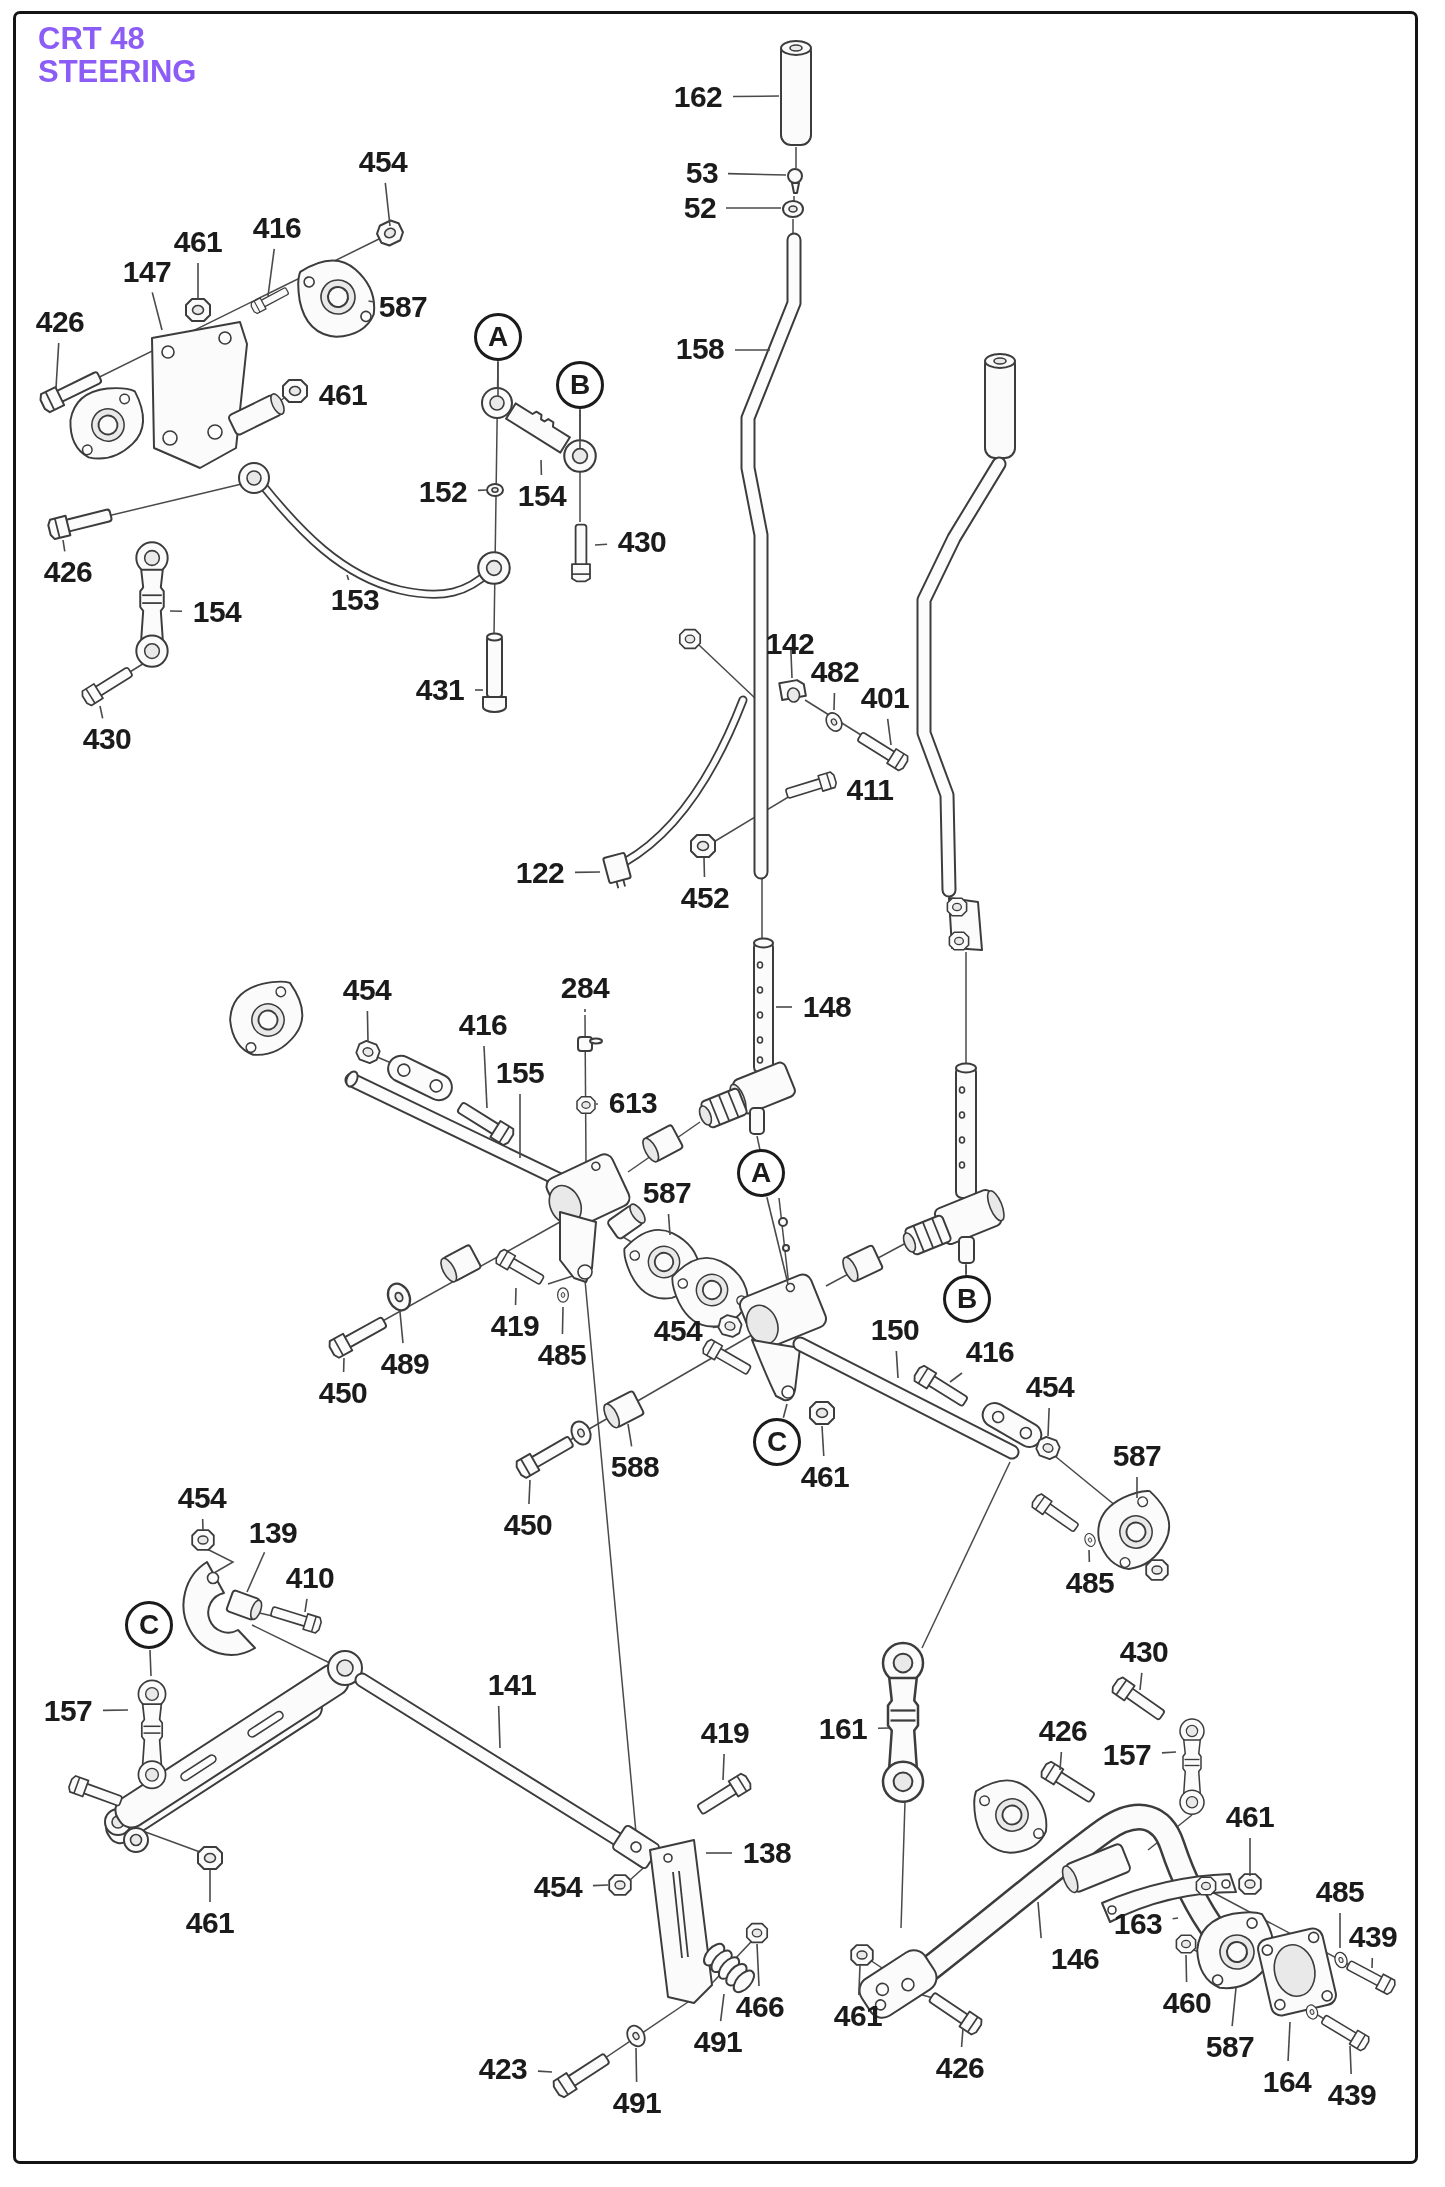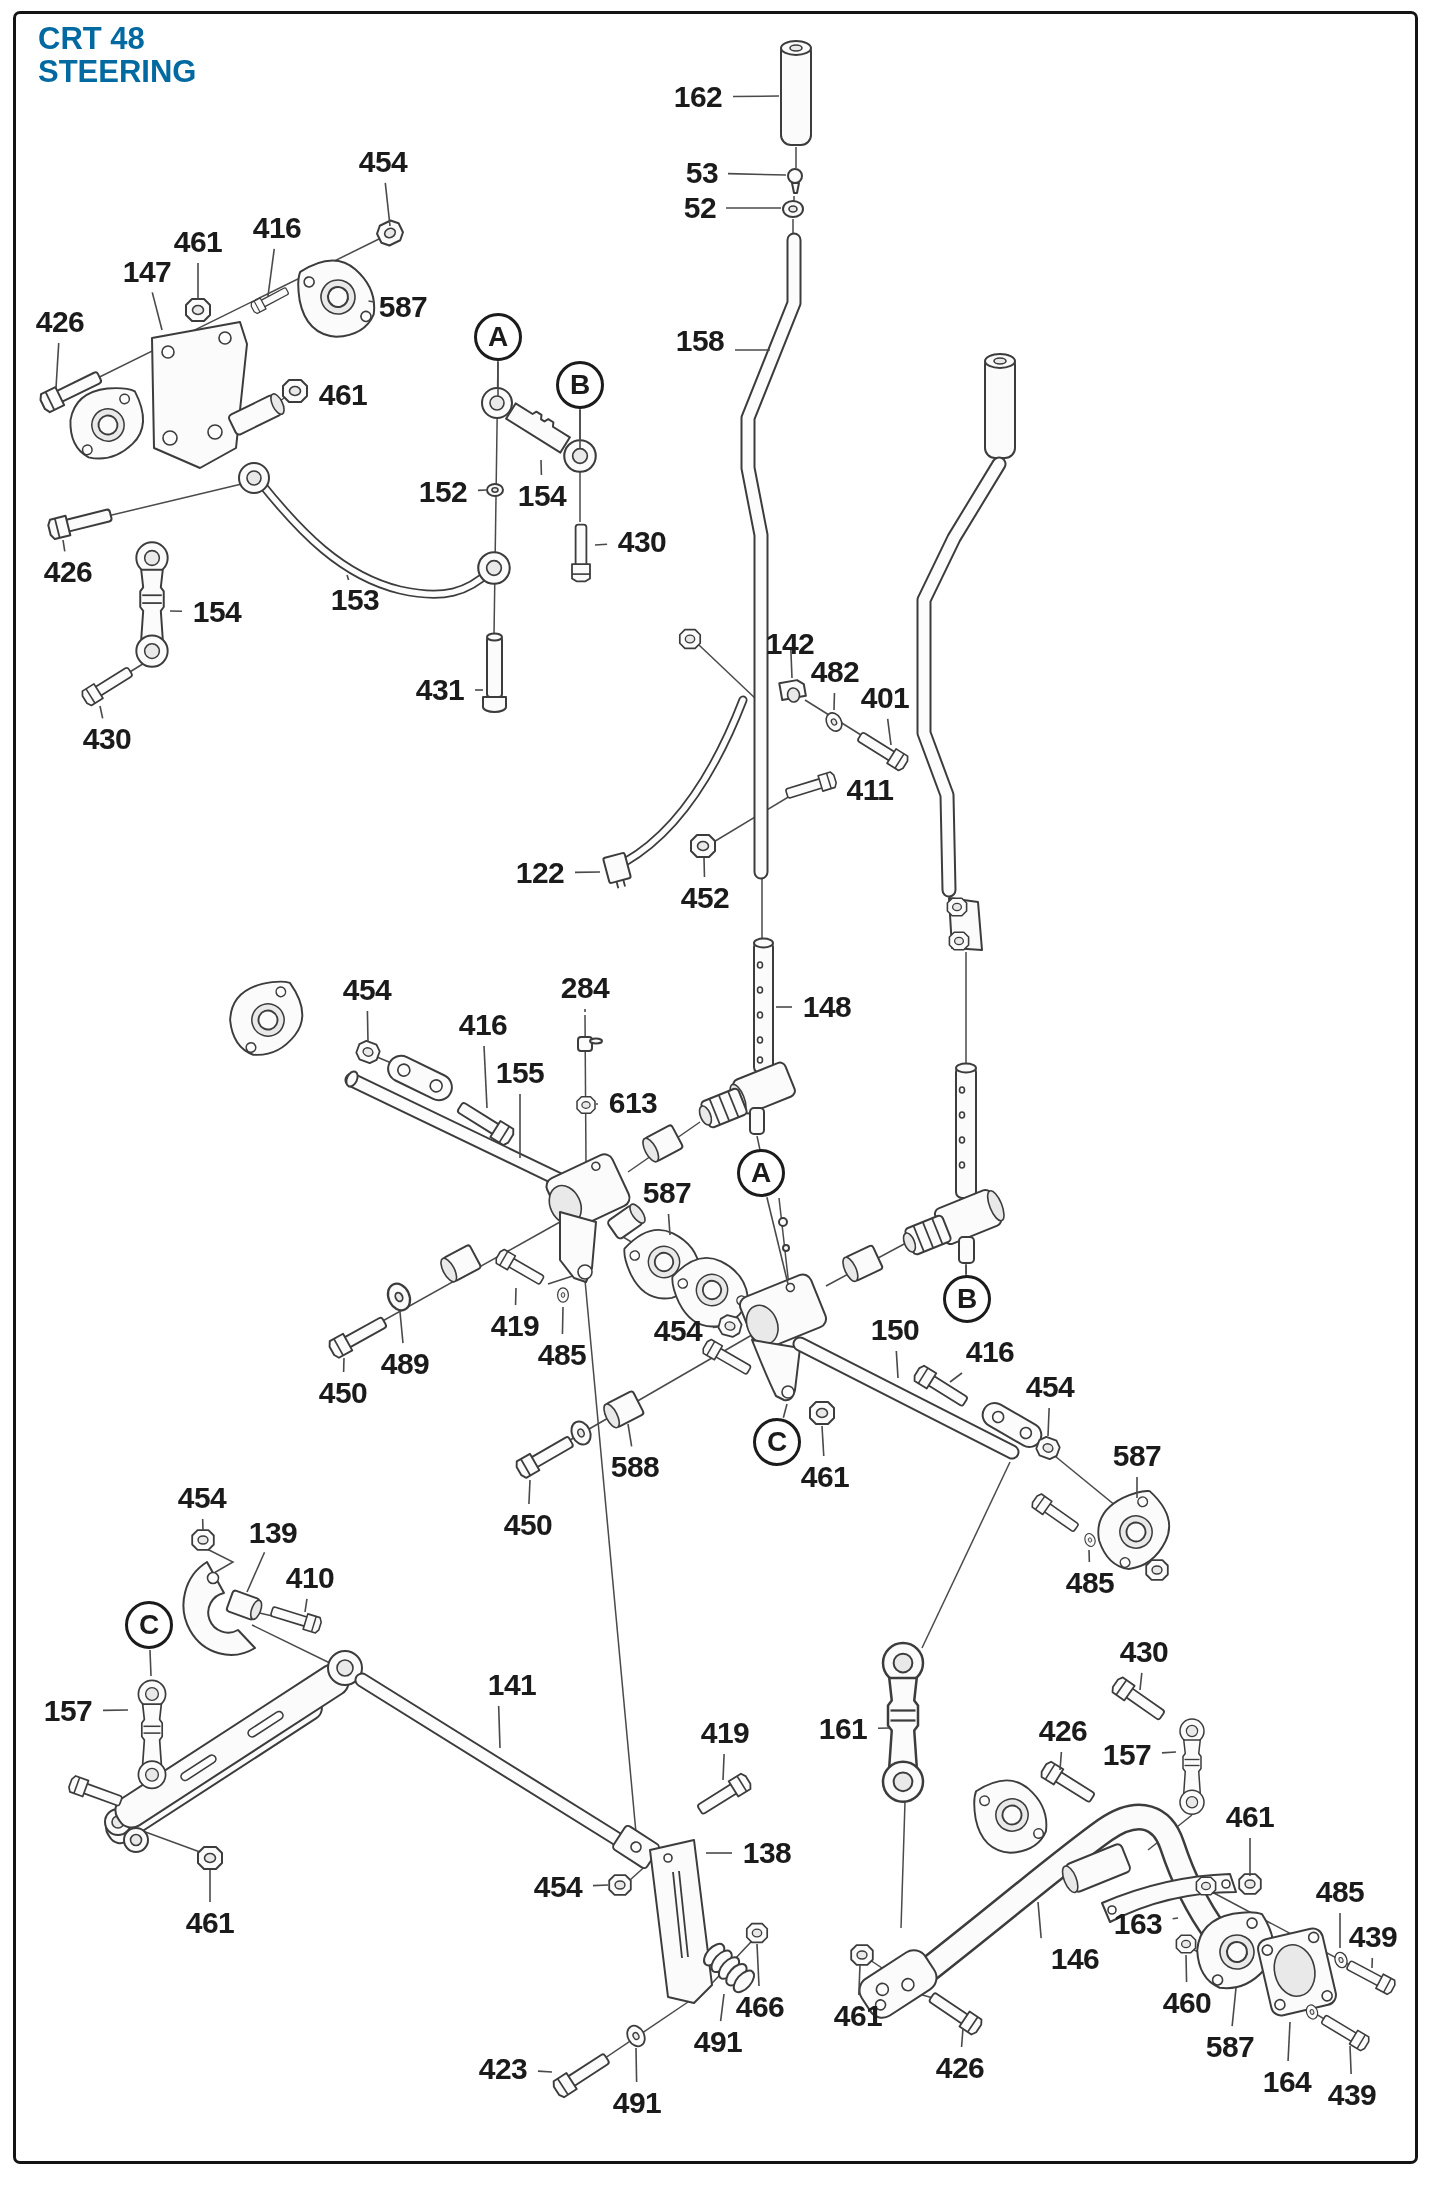--- a/index.html
+++ b/index.html
@@ -2,21 +2,21 @@
 <html><head>
 <meta charset="utf-8">
 <style>
   html,body{margin:0;padding:0;background:#e8e8e8;}
   #page{position:relative;width:1445px;height:2187px;background:#ffffff;overflow:hidden;
         font-family:"Liberation Sans",sans-serif;}
   #frame{position:absolute;left:13px;top:11px;width:1399px;height:2147px;
          border:3.5px solid #141414;border-radius:7px;pointer-events:none;}
   #art,#leads{position:absolute;left:0;top:0;width:1445px;height:2187px;}
   #labels{position:absolute;left:0;top:0;width:1445px;height:2187px;}
-  #title{position:absolute;left:38px;top:22px;color:#0369a1;
+  #title{position:absolute;left:38px;top:22px;color:#8b5cf6;
          font-size:31px;font-weight:700;line-height:33px;letter-spacing:0px;}
   .part-label{position:absolute;transform:translate(-50%,-50%);
          font-size:30px;font-weight:700;color:#1b1b1b;letter-spacing:-0.5px;white-space:nowrap;}
   .callout{position:absolute;transform:translate(-50%,-50%);width:42px;height:42px;
          border:3px solid #1b1b1b;border-radius:50%;background:#fff;
          display:flex;align-items:center;justify-content:center;
          font-size:28px;font-weight:700;color:#1b1b1b;}
   
   .s{fill:#fbfbfb;stroke:#3c3c3c;stroke-width:2;stroke-linejoin:round;}
   .sd{fill:#e9e9e9;stroke:#3c3c3c;stroke-width:1.6;}
@@ -493,21 +493,21 @@
       <div class="part-label" style="left: 147px; top: 272px;">147</div>
       <div class="part-label" style="left: 60px; top: 322px;">426</div>
       <div class="part-label" style="left: 403px; top: 307px;">587</div>
       <div class="part-label" style="left: 343px; top: 395px;">461</div>
       <div class="part-label" style="left: 443px; top: 492px;">152</div>
       <div class="part-label" style="left: 542px; top: 496px;">154</div>
       <div class="part-label" style="left: 642px; top: 542px;">430</div>
       <div class="part-label" style="left: 698px; top: 97px;">162</div>
       <div class="part-label" style="left: 702px; top: 173px;">53</div>
       <div class="part-label" style="left: 700px; top: 208px;">52</div>
-      <div class="part-label" style="left: 700px; top: 341px;">158</div>
+      <div class="part-label" style="left: 700px; top: 349px;">158</div>
       <div class="part-label" style="left: 68px; top: 572px;">426</div>
       <div class="part-label" style="left: 217px; top: 612px;">154</div>
       <div class="part-label" style="left: 355px; top: 600px;">153</div>
       <div class="part-label" style="left: 107px; top: 739px;">430</div>
       <div class="part-label" style="left: 440px; top: 690px;">431</div>
       <div class="part-label" style="left: 540px; top: 873px;">122</div>
       <div class="part-label" style="left: 705px; top: 898px;">452</div>
       <div class="part-label" style="left: 790px; top: 628px; margin-top: 16px;">142</div>
       <div class="part-label" style="left: 835px; top: 672px;">482</div>
       <div class="part-label" style="left: 885px; top: 698px;">401</div>

